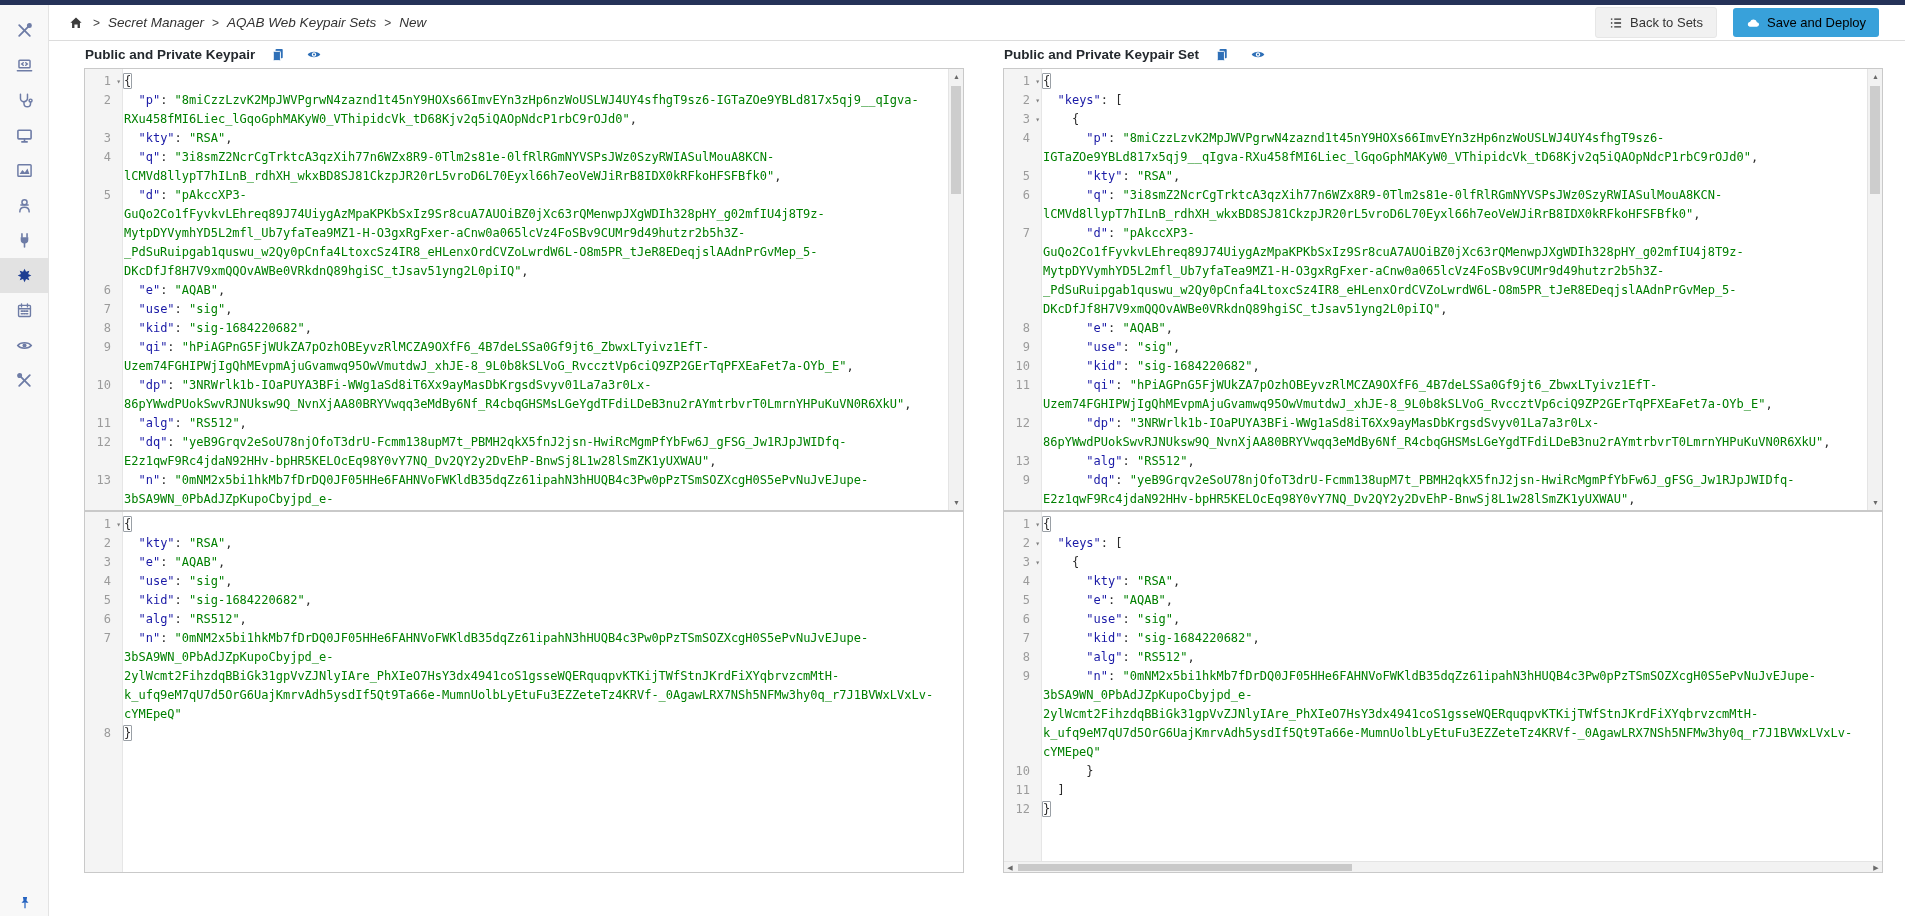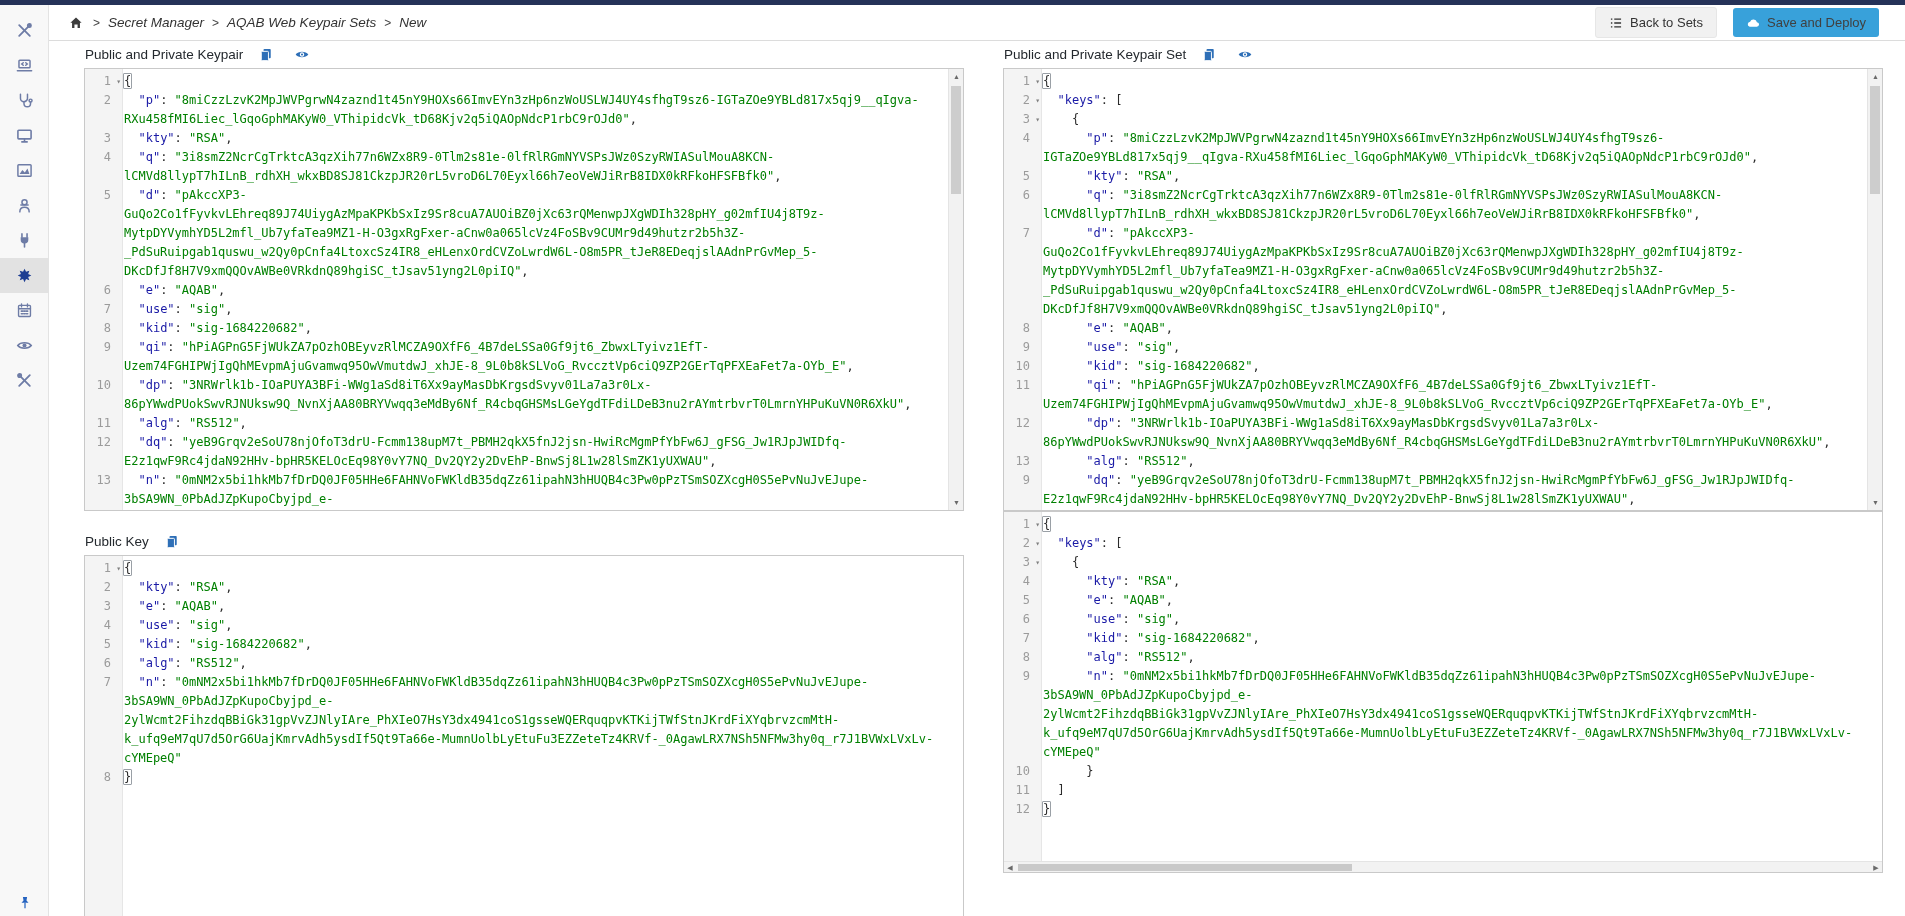--- a/index.html
+++ b/index.html
@@ -31,30 +31,30 @@
   .breadcrumb{display:flex; align-items:center; font-size:13.5px; color:#333;}
   .breadcrumb .home{display:flex; align-items:center; margin-right:2px; cursor:pointer;}
   .breadcrumb .home svg{width:14px; height:14px;}
   .breadcrumb .sep{margin:0 8px; color:#444; font-size:12px;}
   .crumb{cursor:pointer;font-style:italic;}
   .actions{display:flex; align-items:center; gap:16px;}
   .btn{display:flex; align-items:center; gap:7px; font-size:13px; border:none; border-radius:3px;
     padding:7px 13px; cursor:pointer; font-family:inherit;}
   .btn svg{width:14px; height:14px;}
   .btn-light{background:#f1f1f1; color:#333; border:1px solid #e6e6e6;}
-  .btn-primary{background:var(--btn); color:#404040;}
+  .btn-primary{background:var(--btn); color:#000000;}
 
   
   .main{position:absolute; left:49px; top:41px; right:0; bottom:0; display:flex;}
   .col{display:flex; flex-direction:column;}
   .col-left{margin-left:35px; width:880px;}
   .col-right{margin-left:39px; width:908px;}
   .panel-head{display:flex; align-items:center; height:18px; margin:4px 0 5px 1px;}
   .row2 .panel-head{margin-top:21px;}
-  .panel-title{font-size:13.5px; font-weight:400; color:#24292e;}
+  .panel-title{font-size:13.5px; font-weight:700; color:#24292e;}
   .picon{margin-left:22px; display:flex; align-items:center; cursor:pointer;}
   .picon:first-of-type{margin-left:16px;}
   .picon svg{width:14px; height:15px;}
 
   
   .editor{position:relative; width:880px; border:1px solid #c9c9c9; overflow:hidden;
     background:linear-gradient(to right,#f4f4f4 0,#f4f4f4 37px,#e6e6e6 37px,#e6e6e6 38px,#fff 38px);}
   .editor.tall{height:443px;}
   .editor.short{height:362px;}
   .lines{padding-top:3px; font-family:"DejaVu Sans Mono", monospace; font-size:12px;}
@@ -273,30 +273,20 @@
           </div>
         <div class="vscroll">
           <div class="sb-up">▲</div>
           <div class="sb-thumb"></div>
           <div class="sb-down">▼</div>
         </div>
       </div>
     </section>
 
     <section class="panel row2">
-      <div class="panel-head">
-        <h2 class="panel-title">Public Key</h2>
-        <span class="picon copy">
-          <svg viewBox="0 0 16 16" fill="#2e6fb7">
-              <rect x="5.2" y="1.6" width="8.2" height="10.6" rx="1"></rect>
-              <rect x="2.6" y="4.4" width="8.2" height="10.6" rx="1" stroke="#fff" stroke-width="1.1"></rect>
-            </svg>
-        </span>
-
-      </div>
       <div class="editor short">
         <div class="lines">
             <div class="line">
               <div class="gut">1<span class="fold">▾</span></div>
               <div class="code"><span class="bm">{</span></div>
             </div>
             <div class="line">
               <div class="gut">2</div>
               <div class="code">  <span class="tk">"kty"</span>: <span class="tv">"RSA"</span>,</div>
             </div>

